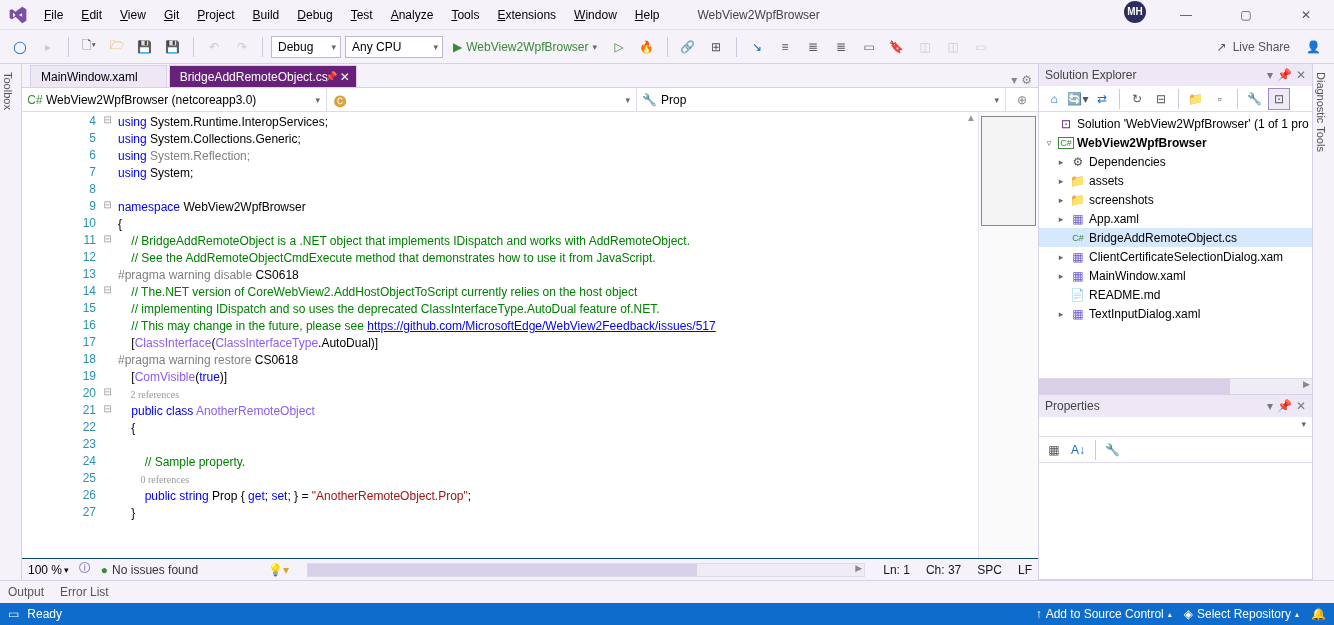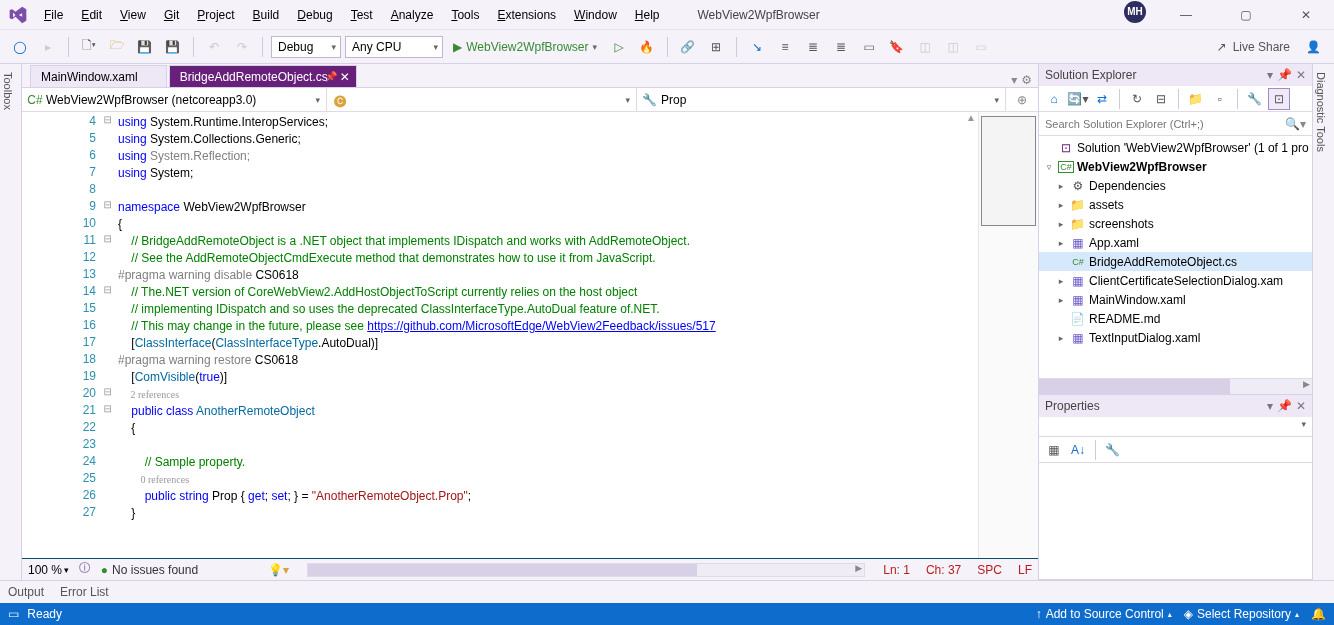--- a/index.html
+++ b/index.html
@@ -49,38 +49,38 @@
 .nav-icon { width: 14px; height: 14px; margin-right: 4px; display: inline-flex; align-items: center; justify-content: center; }
 .nav-extra { width: 32px; display: flex; align-items: center; justify-content: center; color: #888; }
 
 
 .code-wrap { flex: 1; display: flex; overflow: hidden; position: relative; background: #fff; }
 .gutter { width: 96px; background: #fff; font-family: Consolas, monospace; font-size: 13px; text-align: right; color: #2b91af; padding-top: 2px; }
 .gutter .ln { height: 17px; padding-right: 22px; position: relative; }
 .gutter .fold { position: absolute; right: 6px; color: #999; font-size: 10px; }
 .code { flex: 1; font-family: Consolas, monospace; font-size: 13px; line-height: 17px; white-space: pre; padding-top: 2px; overflow: hidden; }
 .kw { color: #0000ff; }
-.cls { color: #0369a1; }
+.cls { color: #8b5cf6; }
 .com { color: #008000; }
 .str { color: #a31515; }
 .prag { color: #808080; text-align: right; }
 .lnk { color: #0000ff; text-decoration: underline; }
 .ref { color: #999; font-size: 10px; font-family: "Segoe UI"; }
 .minimap { width: 60px; border-left: 1px solid #e8e3f0; background: #fafafa; position: relative; }
 .minimap-view { position: absolute; top: 4px; left: 2px; right: 2px; height: 110px; border: 1px solid #888; background: rgba(200,200,200,0.1); }
 .scroll-up { position: absolute; top: 0; right: 62px; color: #999; font-size: 10px; }
 
 
 .editor-status { height: 22px; border-top: 1px solid #0c4a6e; background: #f5f2fa; display: flex; align-items: center; padding: 0 6px; gap: 10px; font-size: 11px; }
 .zoom { display: flex; align-items: center; gap: 2px; }
 .issues { display: flex; align-items: center; gap: 4px; color: #333; }
 .issues .ok { color: #388a34; }
 .hscroll { flex: 1; height: 14px; background: #f0ecf6; position: relative; margin: 0 8px; border: 1px solid #e0dae8; }
 .hscroll-thumb { position: absolute; left: 0; width: 70%; height: 100%; background: #d8d0e6; }
-.ed-stat-right { margin-left: auto; display: flex; gap: 16px; color: #b91c1c; }
+.ed-stat-right { margin-left: auto; display: flex; gap: 16px; color: #0f172a; }
 
 
 .bottom-tabs { height: 23px; background: #f5f2fa; border-top: 1px solid #d8d0e6; display: flex; align-items: center; padding: 0 8px; gap: 16px; font-size: 11px; color: #555; }
 
 
 .statusbar { height: 22px; background: #0e6ccc; color: #fff; display: flex; align-items: center; padding: 0 8px; font-size: 11px; }
 .statusbar .right { margin-left: auto; display: flex; gap: 12px; align-items: center; }
 .sb-item { display: flex; align-items: center; gap: 4px; }
 
 
@@ -297,24 +297,20 @@
           <div class="tb-sep"></div>
           <div class="pt-btn">↻</div>
           <div class="pt-btn">⊟</div>
           <div class="tb-sep"></div>
           <div class="pt-btn">📁</div>
           <div class="pt-btn">▫</div>
           <div class="tb-sep"></div>
           <div class="pt-btn">🔧</div>
           <div class="pt-btn active">⊡</div>
         </div>
-        <div class="panel-search">
-          <input placeholder="Search Solution Explorer (Ctrl+;)" style="">
-          <span style="color:#888">🔍▾</span>
-        </div>
         <div class="tree" id="tree">
             <div class="tree-row indent-0">
               <span class="arrow"></span>
               <span class="ticon">
                 <span style="color:#68217a">⊡</span>
               </span>
               <span>Solution 'WebView2WpfBrowser' (1 of 1 pro</span>
             </div>
             <div class="tree-row indent-0">
               <span class="arrow">▿</span>

